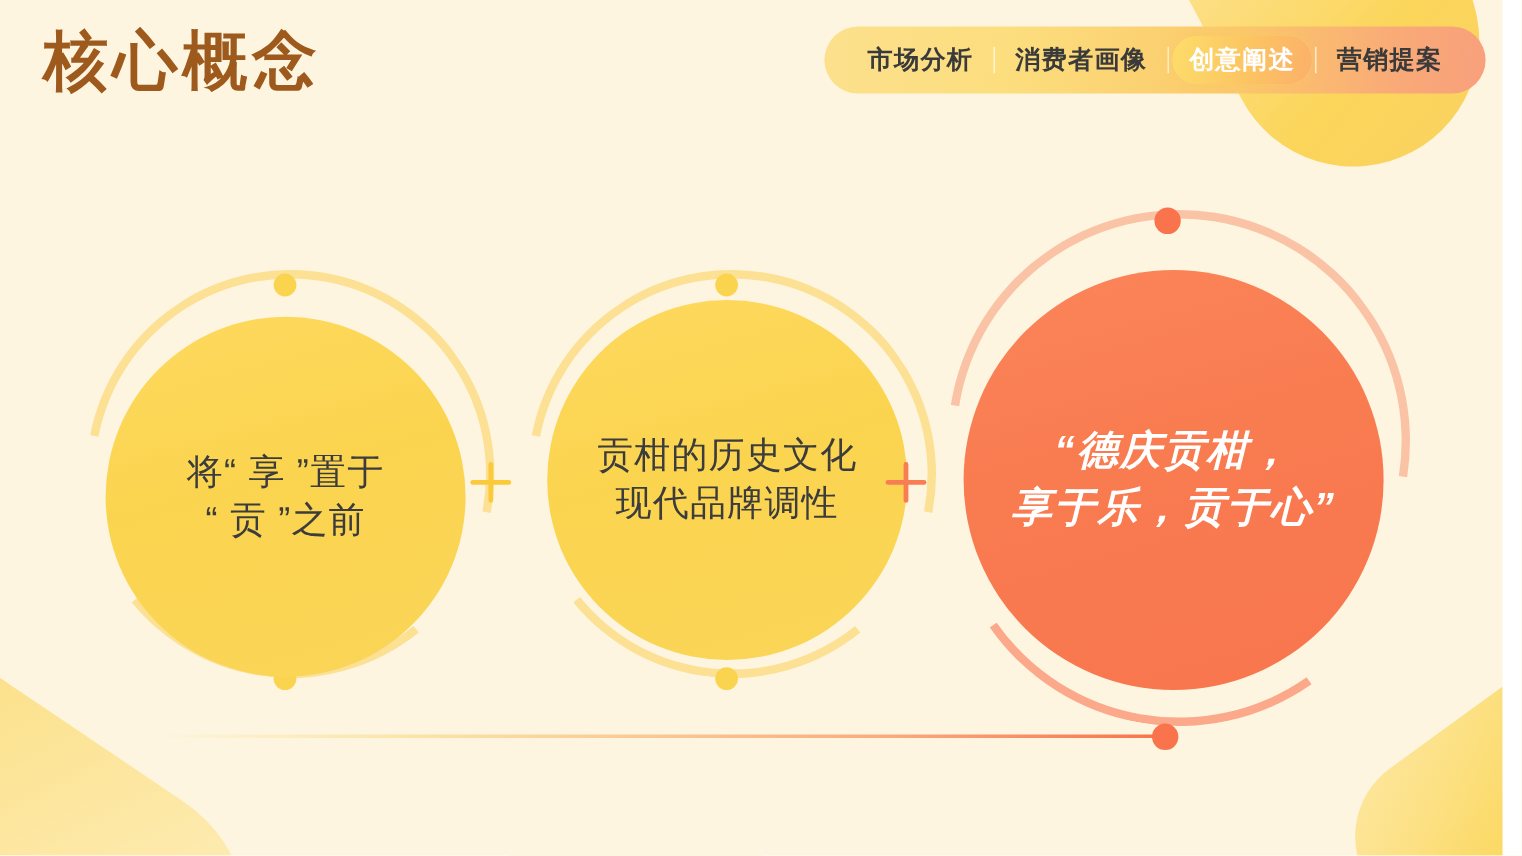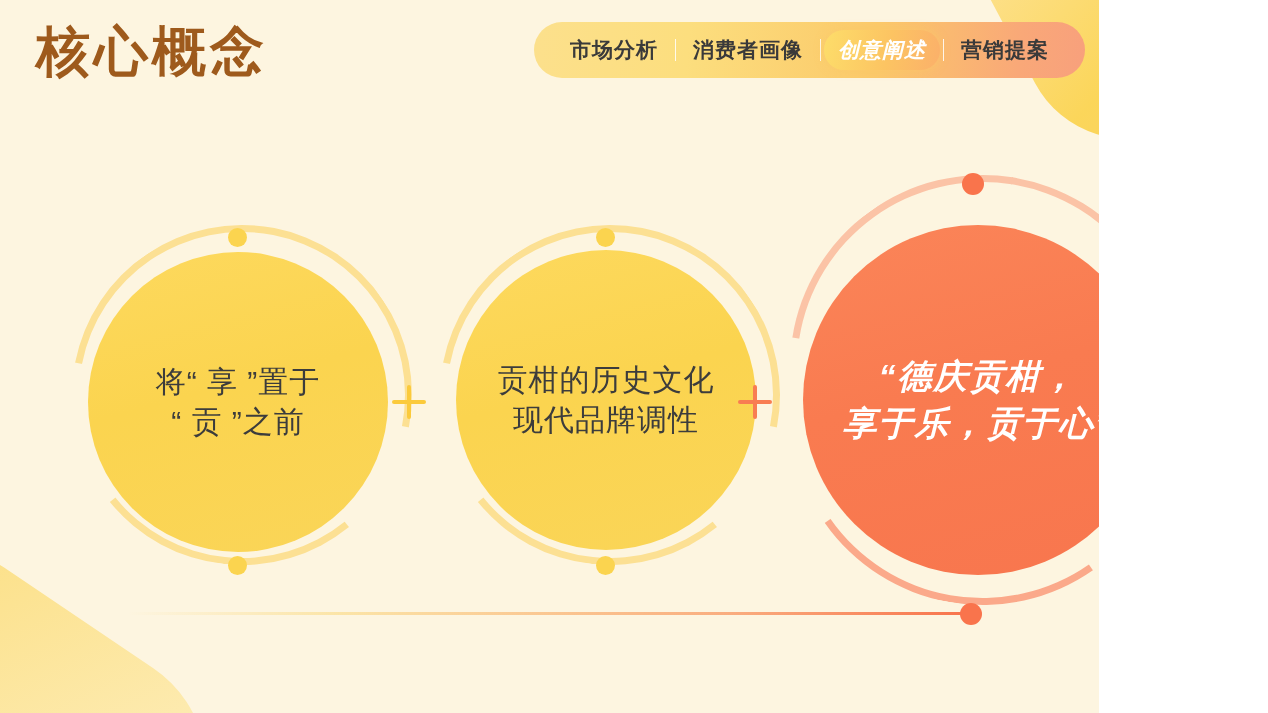--- a/index.html
+++ b/index.html
@@ -9,21 +9,21 @@
   }
   body {
     width: 1268px;
     height: 713px;
     overflow: hidden;
     font-family: "Liberation Sans", "DejaVu Sans", sans-serif;
   }
 
   #slide {
     position: relative;
-    width: 1099px;
+    width: 1252px;
     height: 713px;
     background: #FDF5E0;
     overflow: hidden;
   }
 
   
   .deco {
     position: absolute;
     pointer-events: none;
   }
@@ -103,21 +103,20 @@
     color: #3A3A3A;
     padding: 6px 14px;
     white-space: nowrap;
     letter-spacing: 1px;
     border-radius: 20px;
   }
   .nav-item.active {
     color: #FFFFFF;
     background: linear-gradient(100deg, #FDDD6A 0%, #FCC462 55%, #FBB06A 100%);
     box-shadow: 0 0 10px rgba(252, 200, 100, 0.55);
-    font-style: italic;
   }
   .nav-sep {
     width: 1px;
     height: 22px;
     background: rgba(255, 255, 255, 0.85);
     margin: 0 3px;
   }
 
   
   #connector-line {
@@ -176,21 +175,21 @@
   }
   #ring-1b {
     left: 12px; top: 10px; width: 340px; height: 340px;
     border-width: 7px;
     border-color: transparent transparent #FCE093 transparent;
     transform: rotate(6deg);
   }
   #dot-1-top  { left: 168px; top: 13px;  width: 19px; height: 19px; background: #FBD44F; }
   #dot-1-bot  { left: 168px; top: 341px; width: 19px; height: 19px; background: #FBD44F; }
   #bubble-1 {
-    left: 28px; top: 37px; width: 300px; height: 300px;
+    left: 28px; top: 49px; width: 300px; height: 300px;
     background: linear-gradient(165deg, #FDD95E 0%, #FBD44F 45%, #FAD558 100%);
   }
 
   
   #concept-2 { left: 428px; top: 215px; width: 360px; height: 390px; }
   #ring-2 {
     left: 12px; top: 10px; width: 340px; height: 340px;
     border-width: 7px;
     border-color: #FCE093 #FCE093 transparent transparent;
     transform: rotate(-34deg);

